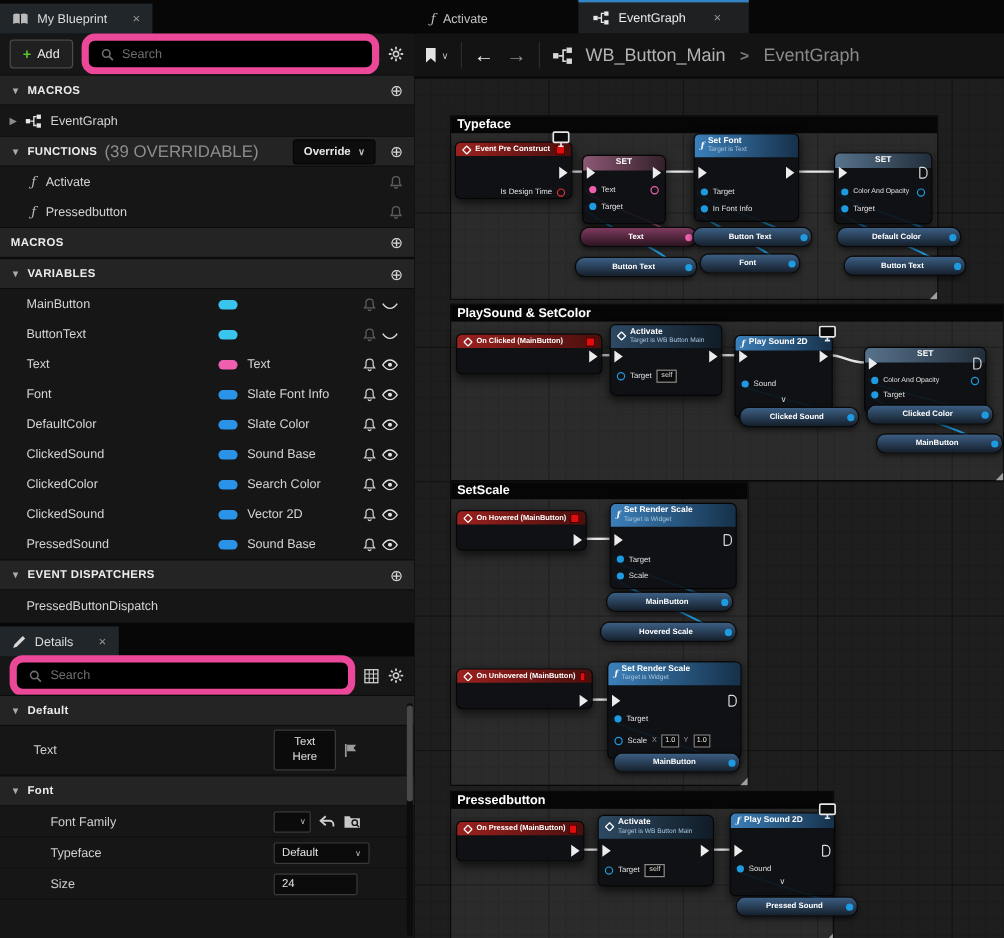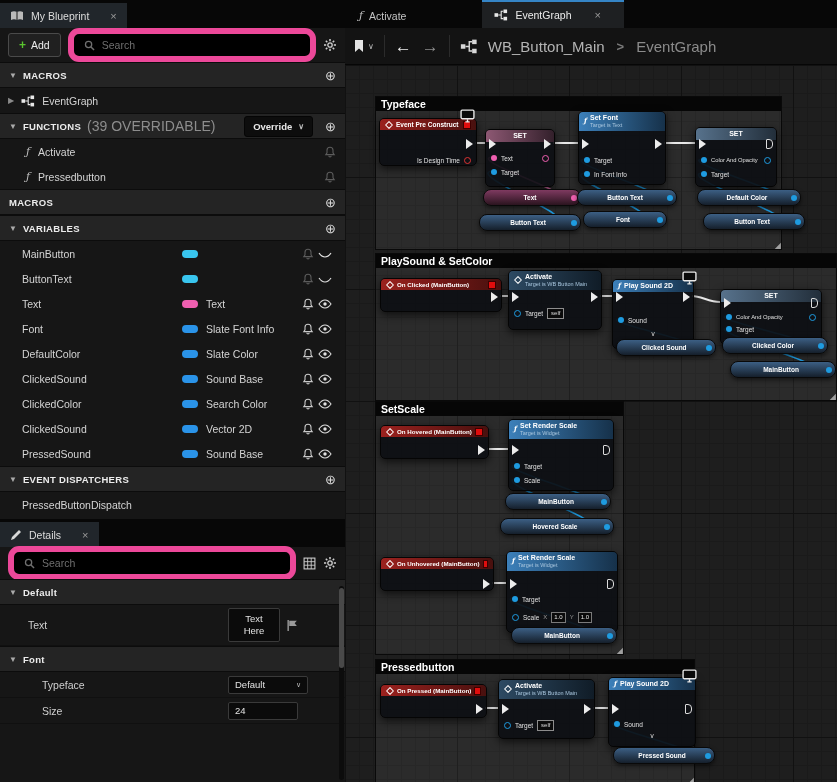--- a/index.html
+++ b/index.html
@@ -393,20 +393,34 @@
       <svg class="ic" width="13" height="13" style="color:#9a9a9a">
           <use href="#i-flag"></use>
         </svg>
     </div>
   </div>
   <div class="sec">
     <span class="caret">▼</span>
     <span class="t">Font</span>
   </div>
   <div class="drow">
+    <span class="dlabel2">Font Family</span>
+    <div class="dval">
+      <div class="inbox" style="width:26px;height:16px;justify-content:flex-end;padding-right:3px">
+          <span style="font-size:7px;color:#bbb">∨</span>
+        </div>
+      <svg class="ic" width="15" height="13" style="color:#cfcfcf">
+          <use href="#i-reply"></use>
+        </svg>
+      <svg class="ic" width="15" height="13" style="color:#c8c8c8">
+          <use href="#i-folder"></use>
+        </svg>
+    </div>
+  </div>
+  <div class="drow">
     <span class="dlabel2">Typeface</span>
     <div class="dval">
       <div class="inbox" style="width:66px;height:16px;justify-content:space-between;padding:0 6px">
         <span>Default</span>
         <span style="font-size:7px;color:#bbb">∨</span>
       </div>
     </div>
   </div>
   <div class="drow">
     <span class="dlabel2">Size</span>

